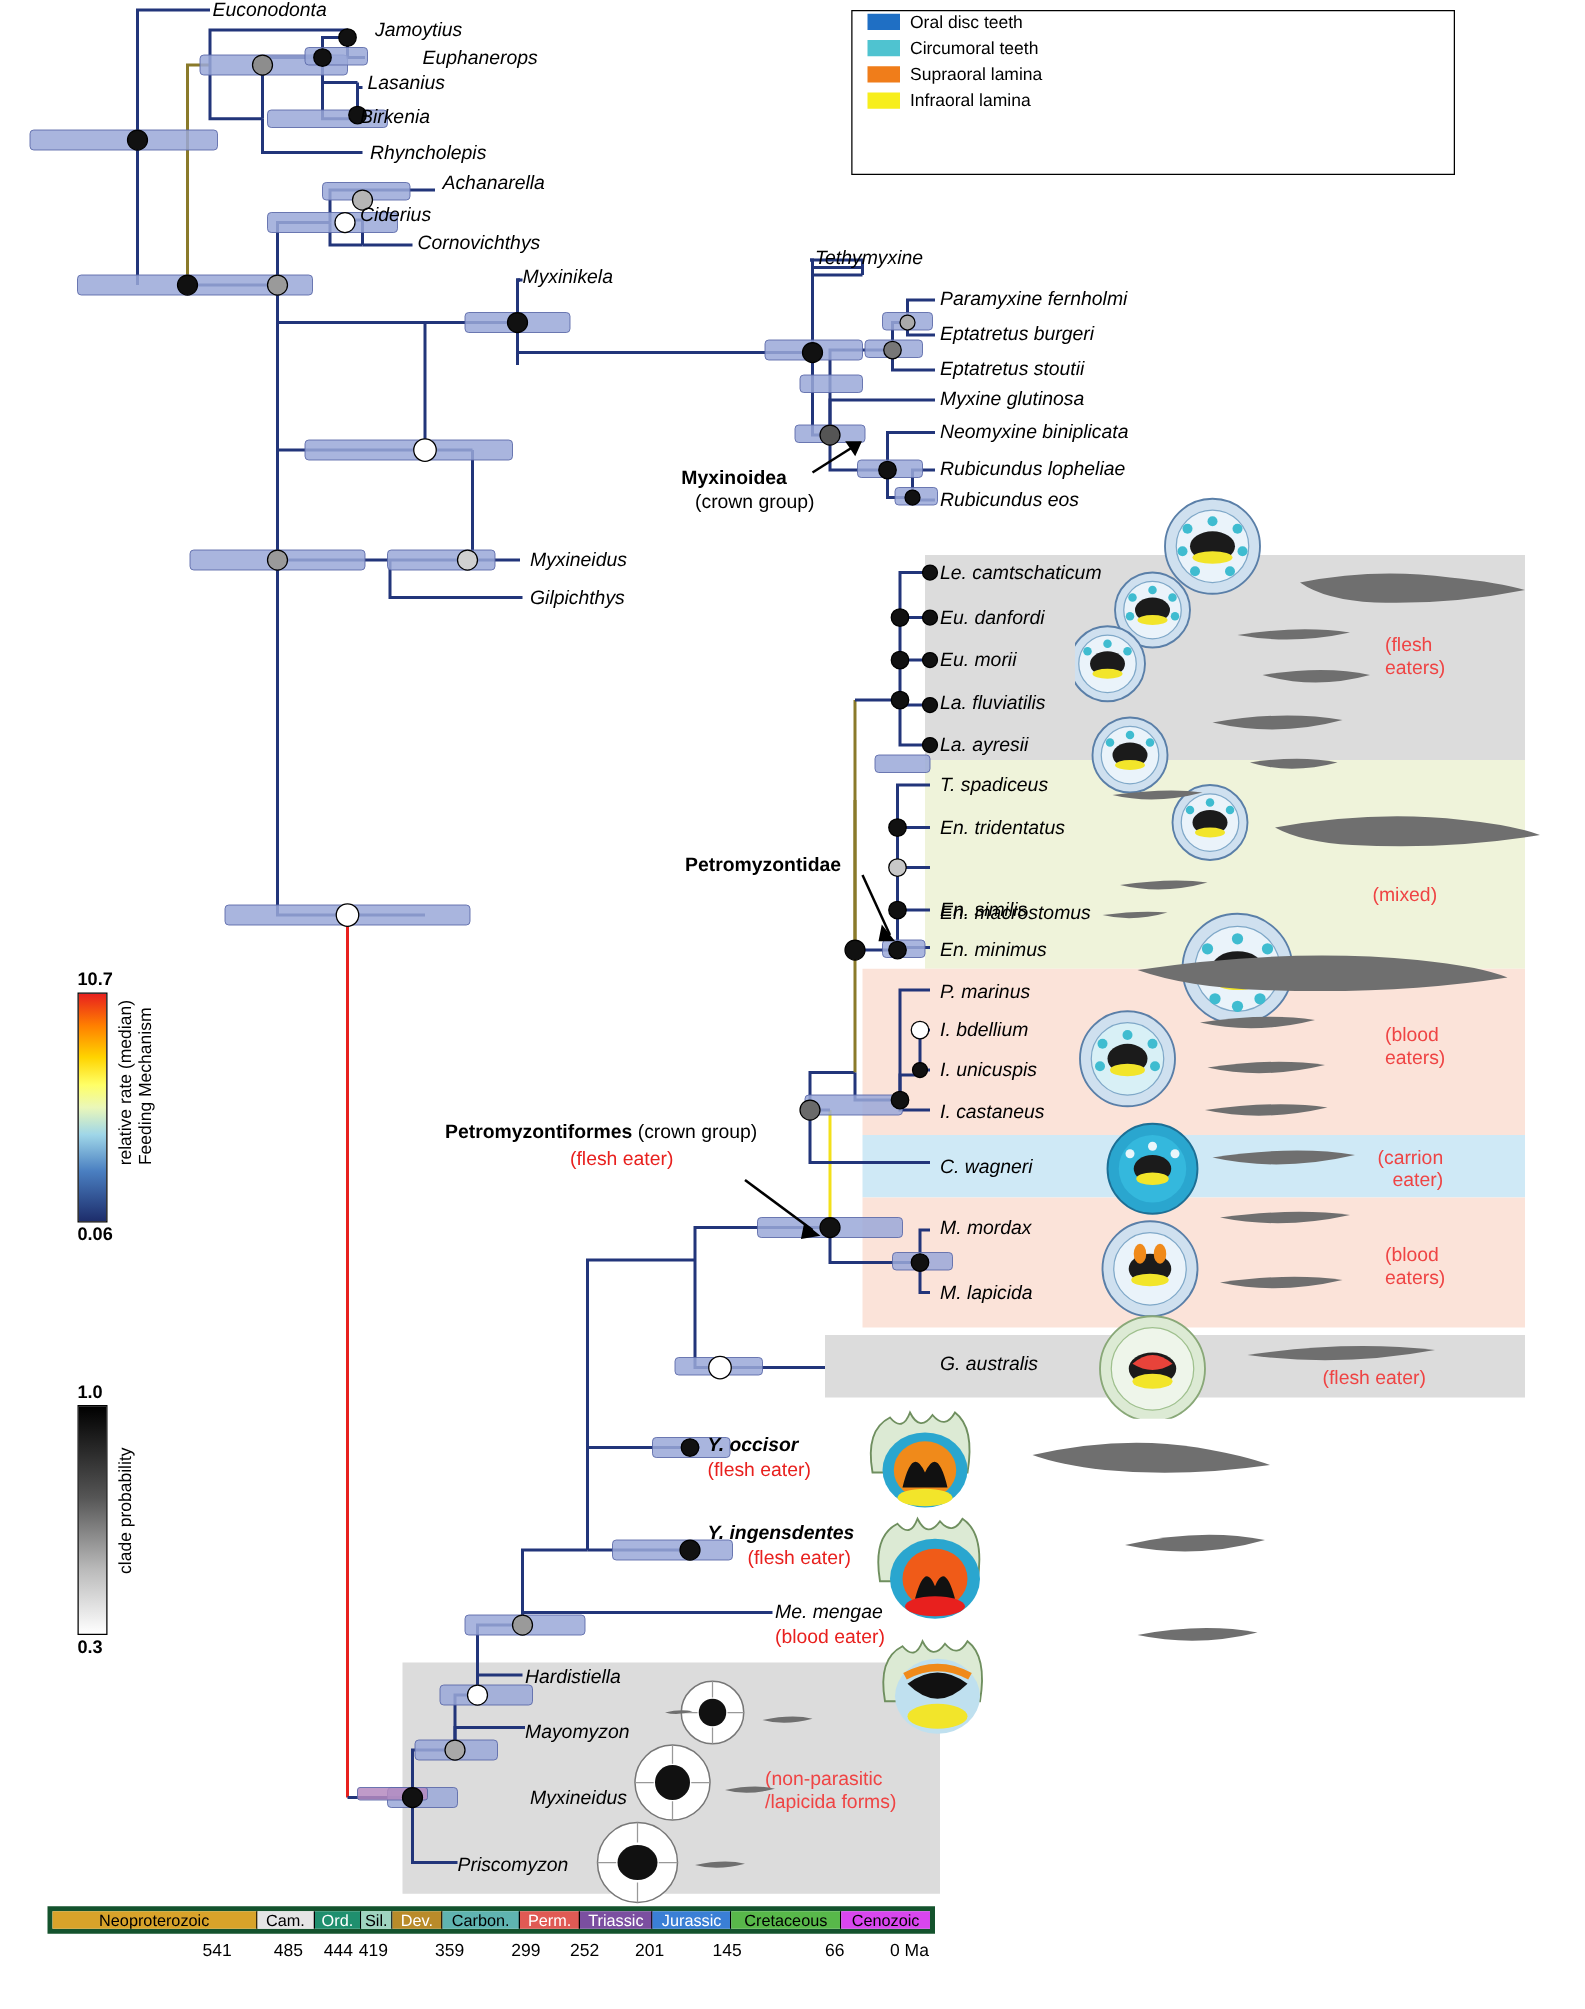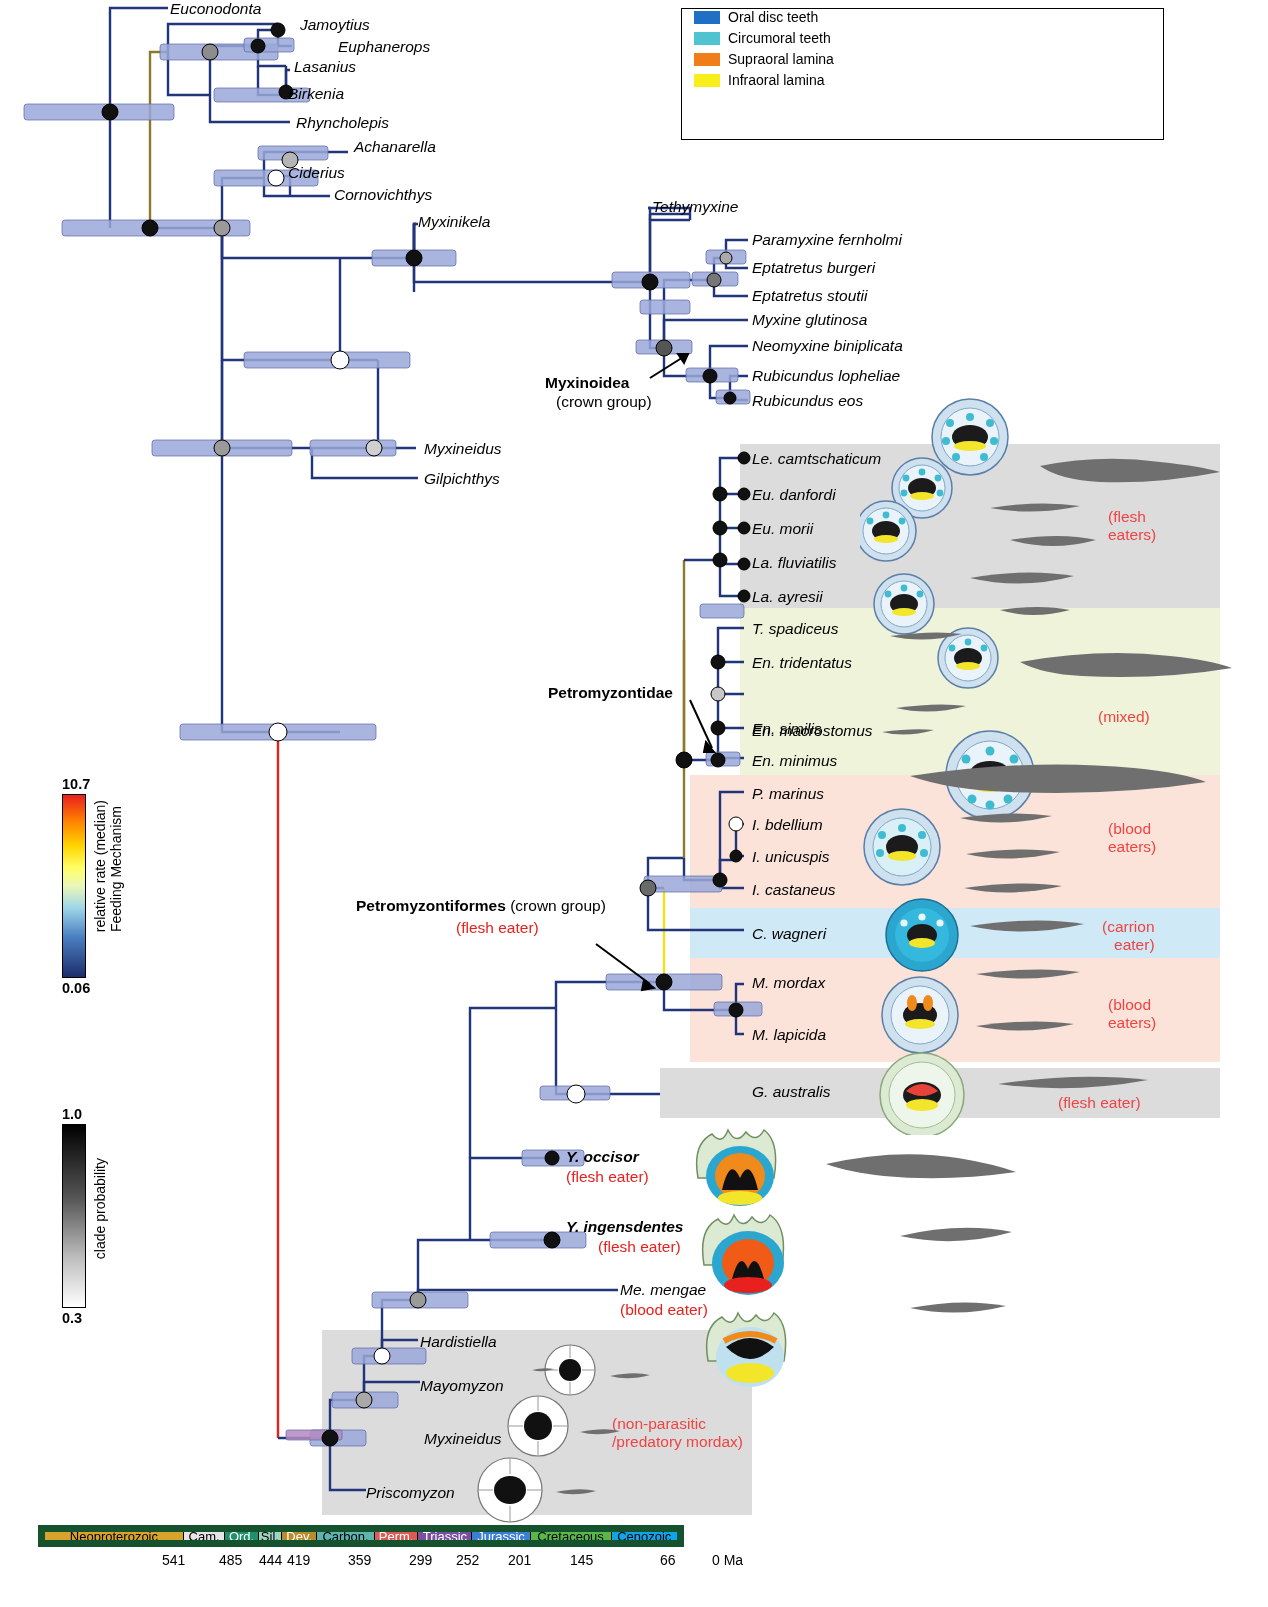--- a/index.html
+++ b/index.html
@@ -18,21 +18,21 @@
   .legend .row{display:flex;align-items:center;gap:8px;font-size:14px;}
   .sw{width:26px;height:13px;display:inline-block;}
   
   .scalewrap{position:absolute;}
   .scalebar{width:22px;border:1px solid #000;}
   .scale-rate{height:182px;background:linear-gradient(to bottom,#e8201e 0%,#ff7f00 14%,#ffd400 28%,#ffff66 40%,#eaf7b9 50%,#9fd6e8 62%,#4a7fc1 78%,#1d2d6b 100%);}
   .scale-prob{height:182px;background:linear-gradient(to bottom,#000 0%,#555 40%,#bbb 72%,#fff 100%);}
   .scale-top,.scale-bot{font-size:14.5px;font-weight:bold;}
   .vlabel{position:absolute;font-size:14px;writing-mode:vertical-rl;transform:rotate(180deg);white-space:nowrap;}
   
-  .timeaxis{position:absolute;left:38px;top:1525px;width:646px;height:22px;display:flex;border:7px solid #14532d;box-sizing:border-box;}
+  .timeaxis{position:absolute;left:38px;top:1525px;width:710px;height:22px;display:flex;border:4px solid #14532d;box-sizing:border-box;}
   .tcell{display:flex;align-items:center;justify-content:center;font-size:13px;color:#fff;border-right:1px solid #000;box-sizing:border-box;overflow:hidden;}
   .tcell:last-child{border-right:none;}
   .tticks{position:absolute;left:0px;top:1552px;width:800px;height:20px;}
   .ttick{position:absolute;font-size:14px;}
   
   .band{position:absolute;}
   .bandlabel{position:absolute;color:#ef4444;font-size:15.5px;text-align:left;line-height:1.15;}
   .silhouette{position:absolute;}
 </style>
 </head>
@@ -370,21 +370,21 @@
   </div>
   <div class="bandlabel" style="left:1108px;top:996px;">
     <div>(blood</div>
     <div>eaters)</div>
   </div>
   <div class="bandlabel" style="left:1058px;top:1094px;">
     <div>(flesh eater)</div>
   </div>
   <div class="bandlabel" style="left:612px;top:1415px;">
     <div>(non-parasitic</div>
-    <div>/predatory mordax)</div>
+    <div>/lapicida forms)</div>
   </div>
 
   <svg class="silhouette" style="left:860px;top:395px;width:400px;height:740px;" viewBox="0 0 400 740">
     <g>
 
       <g transform="translate(110,42) scale(1.0)">
         <circle r="38" fill="#cfe0ef" stroke="#5a7fa8" stroke-width="1.5"></circle>
         <circle r="29" fill="#eaf3fa" stroke="#7fa8c8" stroke-width="1"></circle>
         <ellipse rx="18" ry="12" fill="#1b1b1b"></ellipse>
         <ellipse rx="16" ry="5" cy="9" fill="#f2e52a"></ellipse>
@@ -618,21 +618,21 @@
     <div class="tcell" style="flex:292 0 auto;background:#d8a32a;color:#000;">Neoproterozoic</div>
     <div class="tcell" style="flex:56 0 auto;background:#e5e5e5;color:#000;">Cam.</div>
     <div class="tcell" style="flex:41 0 auto;background:#1f8f6e;">Ord.</div>
     <div class="tcell" style="flex:25 0 auto;background:#9fd4c0;color:#000;">Sil.</div>
     <div class="tcell" style="flex:50 0 auto;background:#b98b2a;">Dev.</div>
     <div class="tcell" style="flex:60 0 auto;background:#5fb4b0;color:#000;">Carbon.</div>
     <div class="tcell" style="flex:47 0 auto;background:#e05a54;">Perm.</div>
     <div class="tcell" style="flex:51 0 auto;background:#7b4fa0;">Triassic</div>
     <div class="tcell" style="flex:56 0 auto;background:#3a7fd5;">Jurassic</div>
     <div class="tcell" style="flex:79 0 auto;background:#58b84a;color:#000;">Cretaceous</div>
-    <div class="tcell" style="flex:66 0 auto;background:#0ea5e9;color:#000;">Cenozoic</div>
+    <div class="tcell" style="flex:66 0 auto;background:#d946ef;color:#000;">Cenozoic</div>
   </div>
   <div class="tticks">
     <div class="ttick" style="left:162px;">541</div>
     <div class="ttick" style="left:219px;">485</div>
     <div class="ttick" style="left:259px;">444</div>
     <div class="ttick" style="left:287px;">419</div>
     <div class="ttick" style="left:348px;">359</div>
     <div class="ttick" style="left:409px;">299</div>
     <div class="ttick" style="left:456px;">252</div>
     <div class="ttick" style="left:508px;">201</div>

